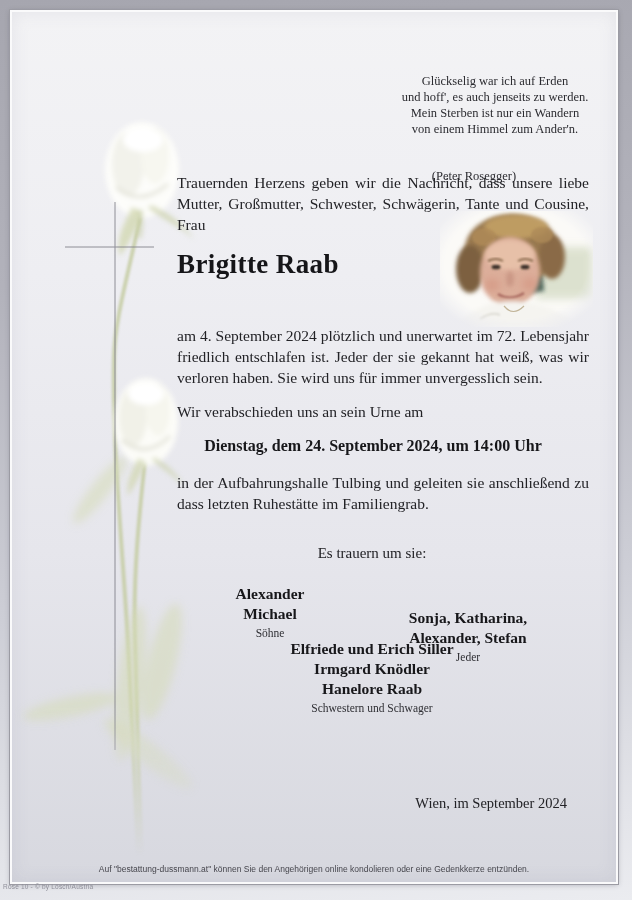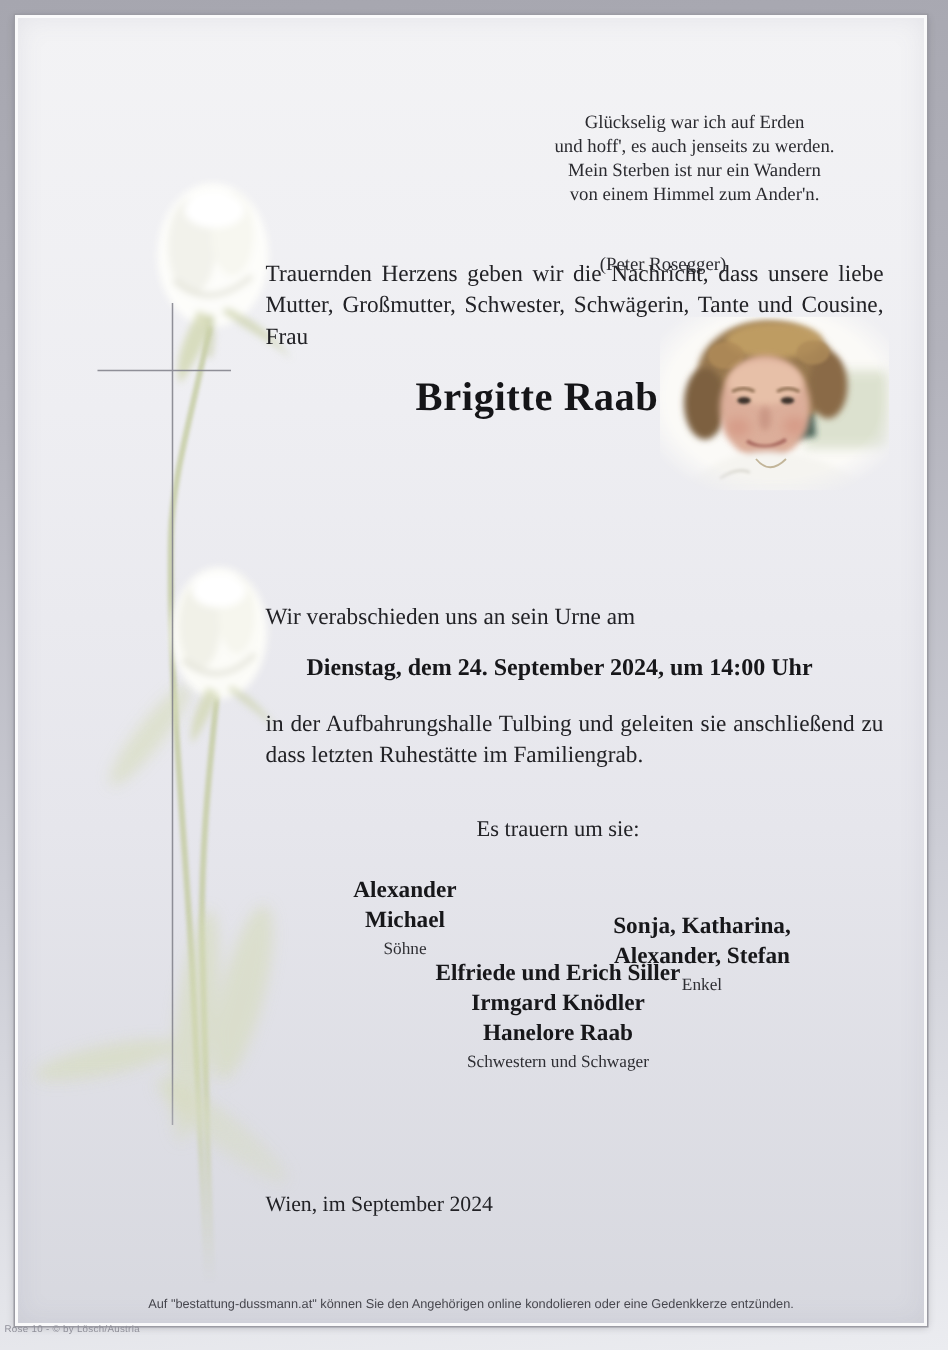--- a/index.html
+++ b/index.html
@@ -11,44 +11,44 @@
   .card{
     position:absolute;left:10px;top:10px;width:604px;height:870px;
     border:2px solid #fafafb;
     background:linear-gradient(180deg,#f3f3f5 0%,#eeeef2 30%,#e6e6ec 62%,#d7d8df 100%);
     box-shadow:0 0 0 1px #9b9ba3,0 1px 5px rgba(55,55,70,.30),inset 0 0 18px rgba(100,100,125,.10);
   }
   .abs{position:absolute;}
   .floral-svg{left:0;top:0;width:245px;height:870px;pointer-events:none;}
   .portrait{left:428px;top:199px;width:153px;height:116px;}
   .quote{
-    left:325px;top:45px;width:252px;text-align:center;
+    left:357px;top:45px;width:252px;text-align:center;
     font-size:12.5px;line-height:16px;white-space:pre-line;color:#2b2b30;
   }
   .quote-attr{margin-top:15px;text-align:center;padding-right:42px;white-space:normal;}
   .col{left:165px;width:412px;}
   .justify{text-align:justify;font-size:15.5px;line-height:21px;}
   .intro{top:160px;}
   .deceased-name{
-    top:237px;left:165px;width:262px;text-align:right;
+    top:237px;left:165px;width:262px;text-align:left;
     font-size:27px;font-weight:bold;letter-spacing:.4px;color:#151518;font-family:Liberation Serif, serif;
   }
   .details{top:313px;}
   .farewell{top:391px;font-size:15.5px;}
   .datetime{top:425px;left:166px;width:390px;text-align:center;font-size:16px;font-weight:bold;color:#17171a;}
   .location{top:460px;}
   .mourn-head{top:533px;left:165px;width:390px;text-align:center;font-size:15px;}
   .mourner-group{text-align:center;}
   .m-names{font-size:15.5px;font-weight:bold;line-height:20px;white-space:pre-line;color:#17171a;}
   .m-rel{font-size:11.5px;line-height:14px;margin-top:2px;color:#2e2e33;}
   .col-sons{top:572px;left:193px;width:130px;}
   .col-enkel{top:596px;left:385px;width:142px;text-align:center;}
   .col-siblings{top:627px;left:165px;width:390px;}
   .closing{top:717px;left:165px;width:390px;text-align:center;font-size:15px;}
-  .place-date{top:783px;left:165px;width:390px;text-align:left;font-size:14.5px;}
+  .place-date{top:783px;left:165px;width:390px;text-align:right;font-size:14.5px;}
   .footer-note{
     top:852px;left:0;width:100%;text-align:center;
     font-family:"Liberation Sans",sans-serif;font-size:8.5px;color:#46464d;
   }
   .copyright{
     left:3px;top:883px;font-family:"Liberation Sans",sans-serif;
     font-size:6.5px;color:#8f8f99;letter-spacing:.2px;
   }
 </style>
 </head>
@@ -174,36 +174,37 @@
   <div class="abs quote">
     <div>Glückselig war ich auf Erden
 und hoff', es auch jenseits zu werden.
 Mein Sterben ist nur ein Wandern
 von einem Himmel zum Ander'n.</div>
     <div class="quote-attr">(Peter Rosegger)</div>
   </div>
 
   <div class="abs col justify intro">Trauernden Herzens geben wir die Nachricht, dass unsere liebe Mutter, Großmutter, Schwester, Schwägerin, Tante und Cousine, Frau</div>
   <div class="abs deceased-name">Brigitte Raab</div>
+  <div class="abs col justify details">am 4. September 2024 plötzlich und unerwartet im 72. Lebensjahr friedlich entschlafen ist. Jeder der sie gekannt hat weiß, was wir verloren haben. Sie wird uns für immer unvergesslich sein.</div>
   <div class="abs col farewell">Wir verabschieden uns an sein Urne am</div>
   <div class="abs datetime">Dienstag, dem 24. September 2024, um 14:00 Uhr</div>
   <div class="abs col justify location">in der Aufbahrungshalle Tulbing und geleiten sie anschließend zu dass letzten Ruhestätte im Familiengrab.</div>
 
   <div class="abs mourn-head">Es trauern um sie:</div>
 
   <div class="abs mourner-group col-sons">
     <div class="m-names">Alexander
 Michael</div>
     <div class="m-rel">Söhne</div>
   </div>
 
   <div class="abs mourner-group col-enkel">
     <div class="m-names">Sonja, Katharina,
 Alexander, Stefan</div>
-    <div class="m-rel">Enkel</div>
+    <div class="m-rel">Jeder</div>
   </div>
 
   <div class="abs mourner-group col-siblings">
     <div class="m-names">Elfriede und Erich Siller
 Irmgard Knödler
 Hanelore Raab</div>
     <div class="m-rel">Schwestern und Schwager</div>
   </div>
 
 

